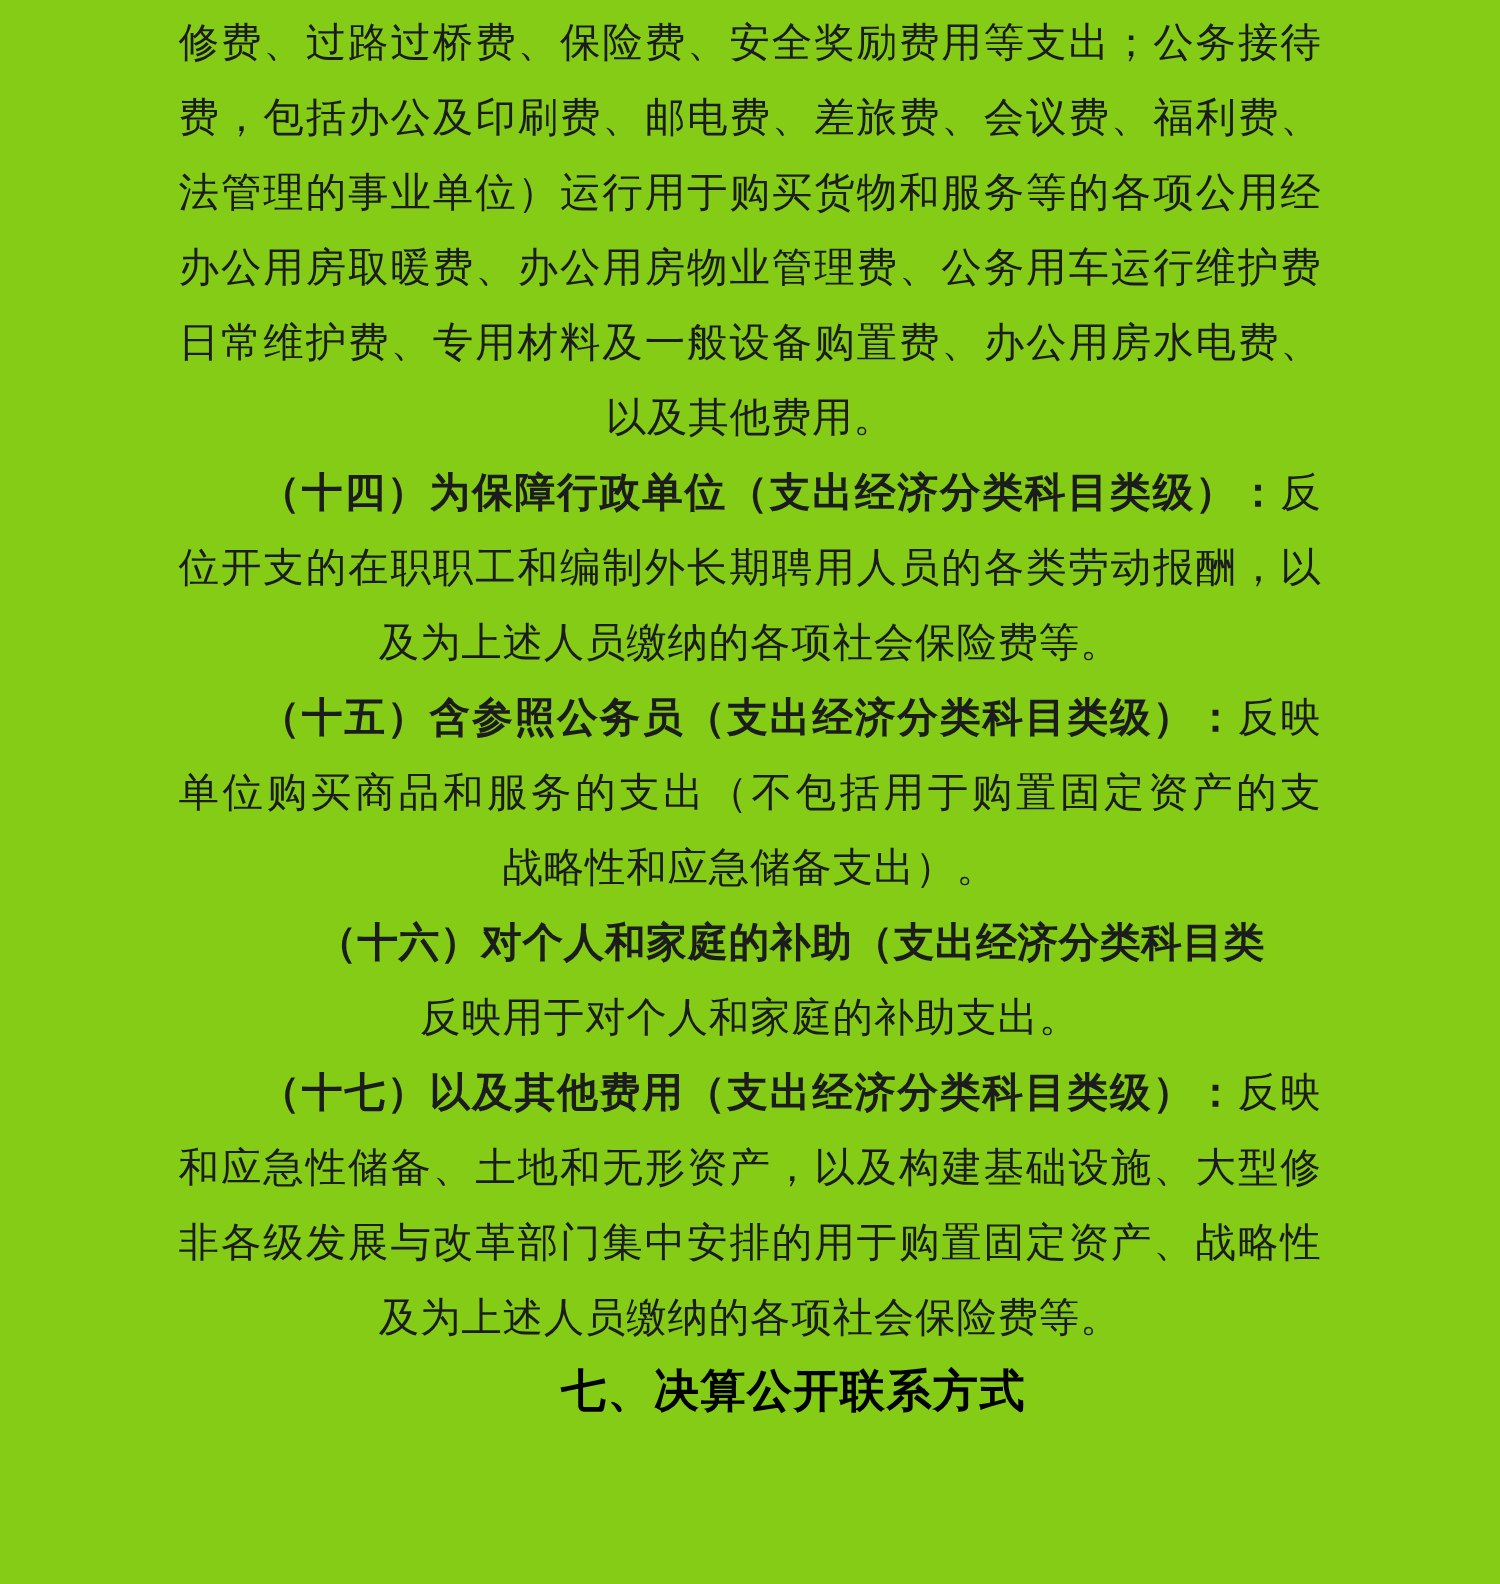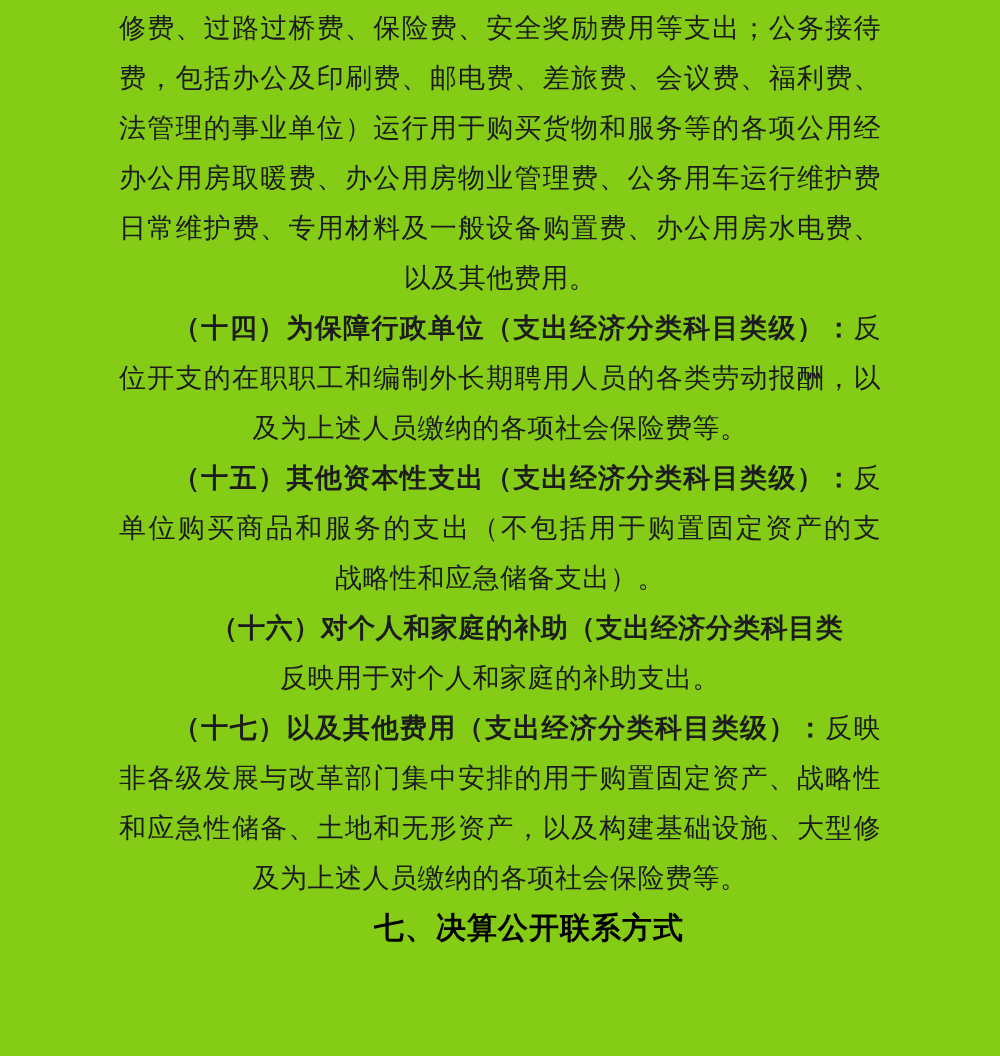--- a/index.html
+++ b/index.html
@@ -59,24 +59,24 @@
   <div class="text-block">
       <div class="line body justify"><span class="seg">修费、过路过桥费、保险费、安全奖励费用等支出；公务接待</span></div>
       <div class="line body justify"><span class="seg">费，包括办公及印刷费、邮电费、差旅费、会议费、福利费、</span></div>
       <div class="line body justify"><span class="seg">法管理的事业单位）运行用于购买货物和服务等的各项公用经</span></div>
       <div class="line body justify"><span class="seg">办公用房取暖费、办公用房物业管理费、公务用车运行维护费</span></div>
       <div class="line body justify"><span class="seg">日常维护费、专用材料及一般设备购置费、办公用房水电费、</span></div>
       <div class="line body"><span class="seg">以及其他费用。</span></div>
       <div class="line body justify indent"><span class="seg bold">（十四）为保障行政单位（支出经济分类科目类级）：</span><span class="seg">反映单</span></div>
       <div class="line body justify"><span class="seg">位开支的在职职工和编制外长期聘用人员的各类劳动报酬，以</span></div>
       <div class="line body"><span class="seg">及为上述人员缴纳的各项社会保险费等。</span></div>
-      <div class="line body justify indent"><span class="seg bold">（十五）其他资本性支出（支出经济分类科目类级）：</span><span class="seg">反映</span></div>
+      <div class="line body justify indent"><span class="seg bold">（十五）含参照公务员（支出经济分类科目类级）：</span><span class="seg">反映</span></div>
       <div class="line body justify"><span class="seg">单位购买商品和服务的支出（不包括用于购置固定资产的支出、</span></div>
       <div class="line body"><span class="seg">战略性和应急储备支出）。</span></div>
       <div class="line body indent"><span class="seg bold">（十六）对个人和家庭的补助（支出经济分类科目类级）：</span></div>
       <div class="line body"><span class="seg">反映用于对个人和家庭的补助支出。</span></div>
       <div class="line body justify indent"><span class="seg bold">（十七）以及其他费用（支出经济分类科目类级）：</span><span class="seg">反映</span></div>
+      <div class="line body justify"><span class="seg">和应急性储备、土地和无形资产，以及构建基础设施、大型修</span></div>
       <div class="line body justify"><span class="seg">非各级发展与改革部门集中安排的用于购置固定资产、战略性</span></div>
-      <div class="line body justify"><span class="seg">和应急性储备、土地和无形资产，以及构建基础设施、大型修</span></div>
       <div class="line body"><span class="seg">及为上述人员缴纳的各项社会保险费等。</span></div>
       <div class="line heading indent"><span class="seg bold">七、决算公开联系方式</span></div>
     </div>
 </div>
 
 </body></html>

